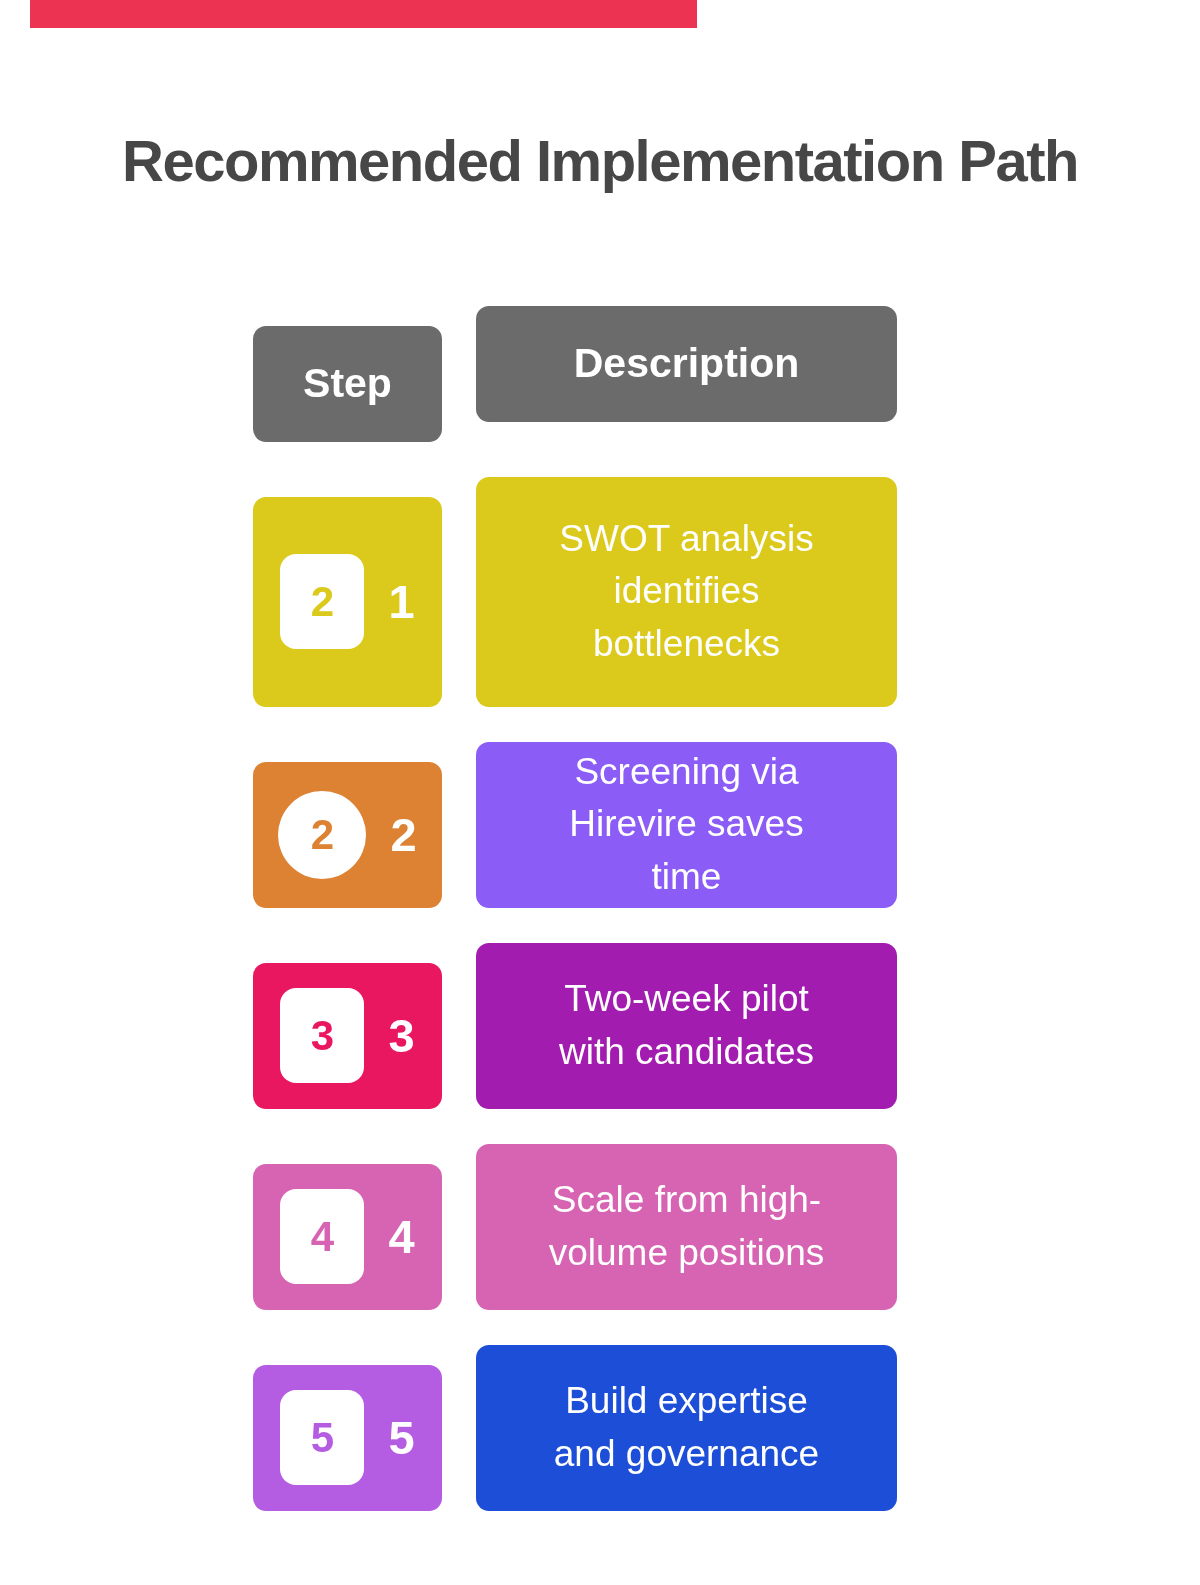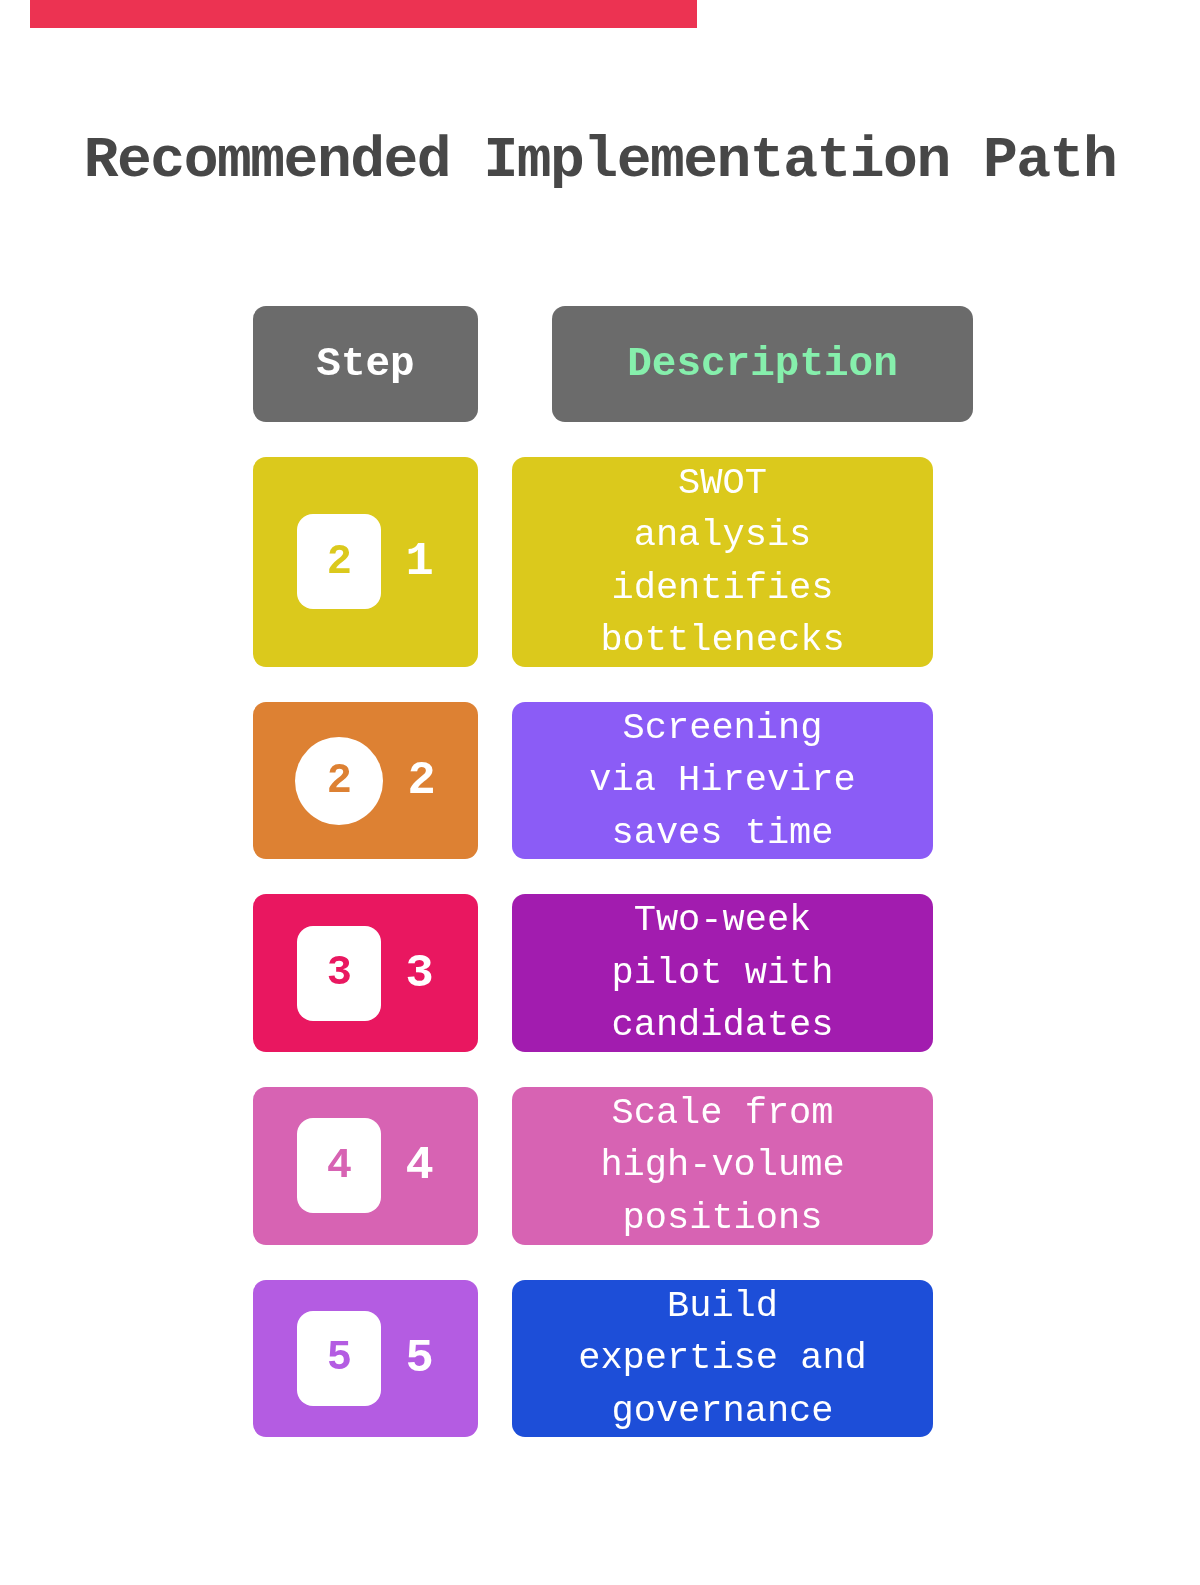--- a/index.html
+++ b/index.html
@@ -2,21 +2,21 @@
 <html><head>
 <meta charset="utf-8">
 <style>
   * { box-sizing: border-box; }
   html, body { margin: 0; padding: 0; background: #ffffff; }
   .page {
     position: relative;
     width: 1200px;
     height: 1585px;
     background: #ffffff;
-    font-family: Liberation Mono, monospace;
+    font-family: Liberation Sans, sans-serif;
     overflow: hidden;
   }
   .top-bar {
     position: absolute;
     top: 0;
     left: 30px;
     width: 667px;
     height: 28px;
   }
   .page-title {
@@ -36,21 +36,21 @@
     gap: 35px;
   }
   .trow { display: flex; gap: 34px; }
   .cell {
     border-radius: 13px;
     display: flex;
     align-items: center;
     justify-content: center;
     color: #ffffff;
   }
-  .cell.step-col { width: 225px; flex: none; }
+  .cell.step-col { width: 189px; flex: none; margin-top: 20px; }
   .cell.desc-col { width: 421px; flex: none; }
   .thead .cell { height: 116px; font-size: 41px; font-weight: 700; }
   .trow.body .cell { min-height: 146px; }
   .trow.body.tall .cell { min-height: 210px; }
   .step-inner { display: flex; align-items: center; justify-content: center; gap: 24px; }
   .badge {
     width: 84px;
     height: 95px;
     background: #ffffff;
     border-radius: 16px;
@@ -77,21 +77,21 @@
 <div class="page">
 
   <div class="top-bar" style="background-color: rgb(236, 51, 82);"></div>
 
   <h1 class="page-title" style="color: rgb(71, 71, 71);">Recommended Implementation Path</h1>
 
   <div class="impl-table">
 
     <div class="trow thead">
       <div class="cell step-col" style="background-color: rgb(107, 107, 107); color: rgb(255, 255, 255);">Step</div>
-      <div class="cell desc-col" style="background-color: rgb(107, 107, 107); color: #86efac; margin-left: 40px;">Description</div>
+      <div class="cell desc-col" style="background-color: rgb(107, 107, 107); color: #ffffff;">Description</div>
     </div>
 
     <div class="trow body tall">
       <div class="cell step-col" style="background-color: rgb(219, 201, 28);">
         <div class="step-inner">
           <div class="badge" style="color: rgb(219, 201, 28);">2</div>
           <div class="step-num">1</div>
         </div>
       </div>
       <div class="cell desc-col" style="background-color: rgb(219, 201, 28);">

